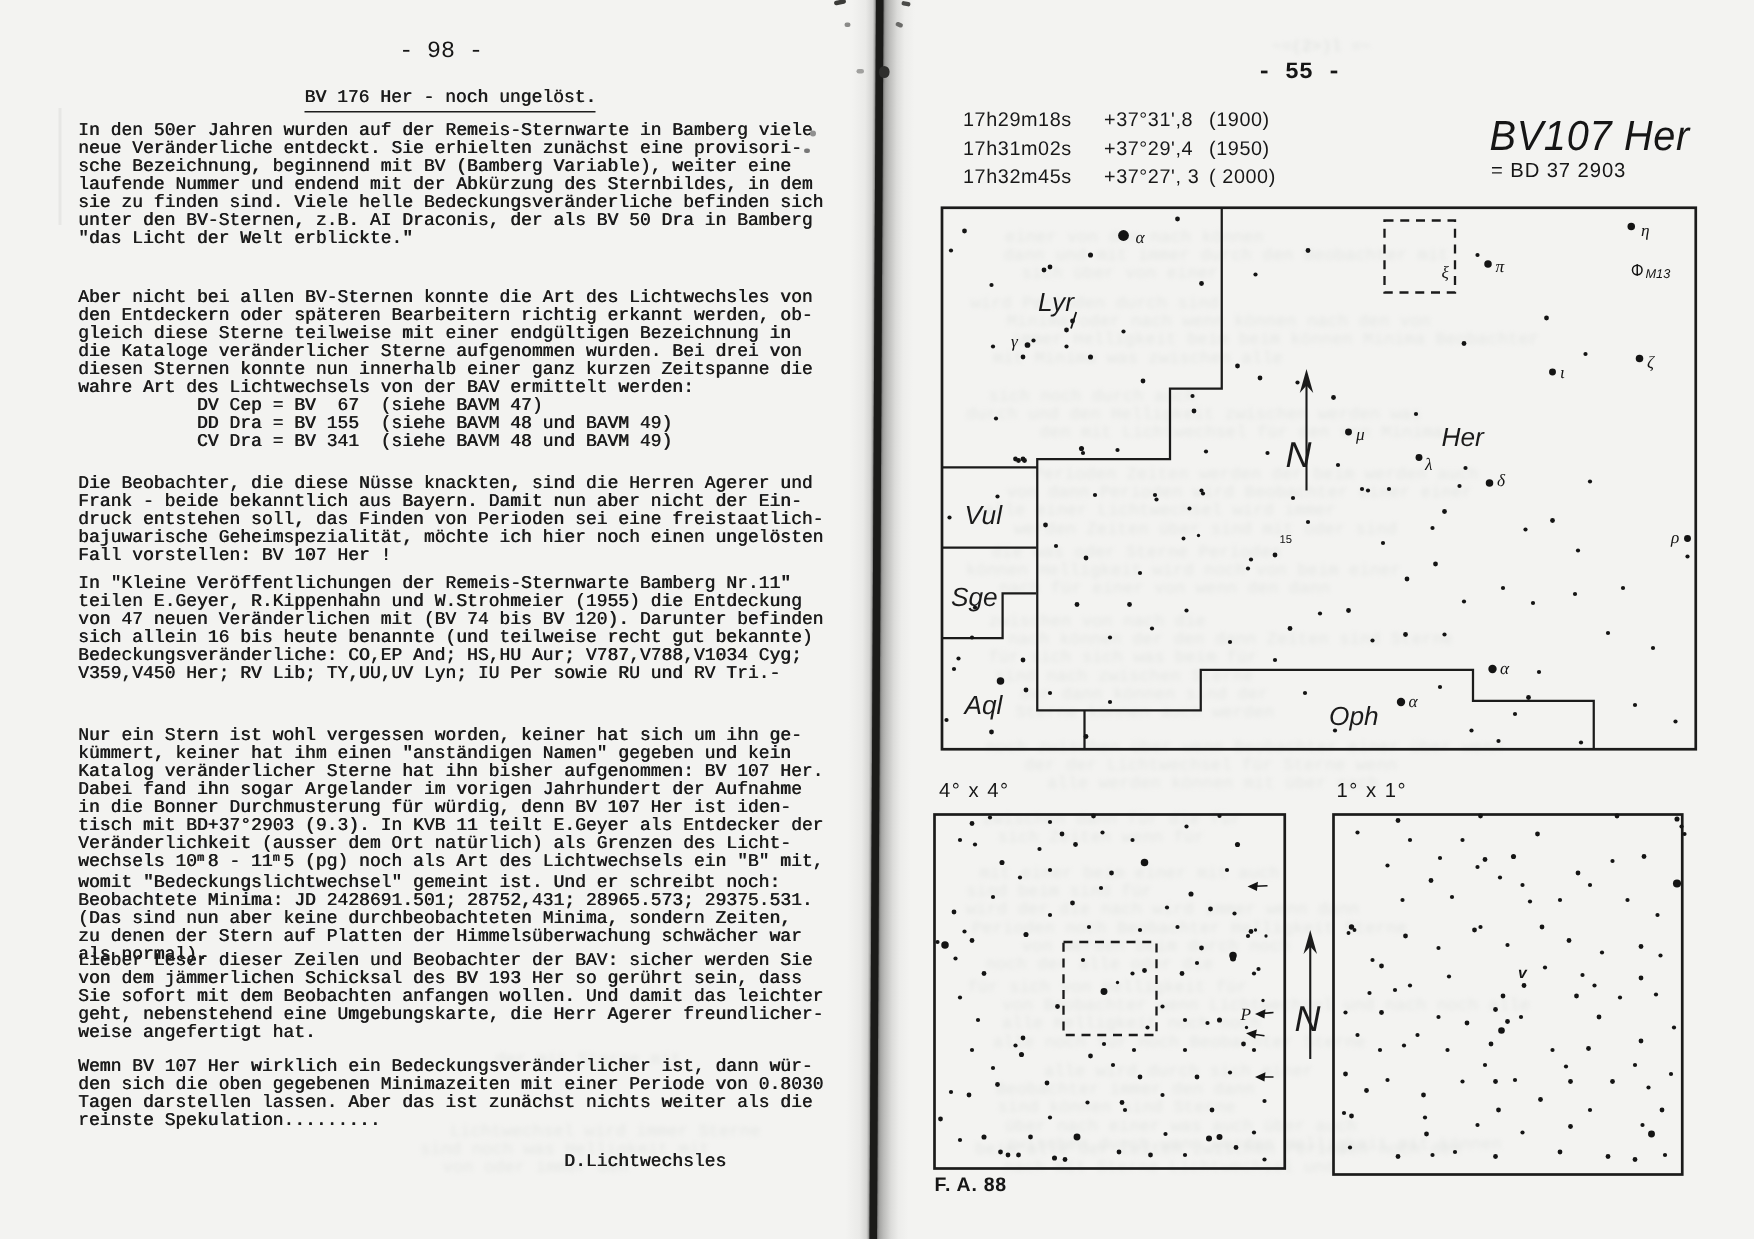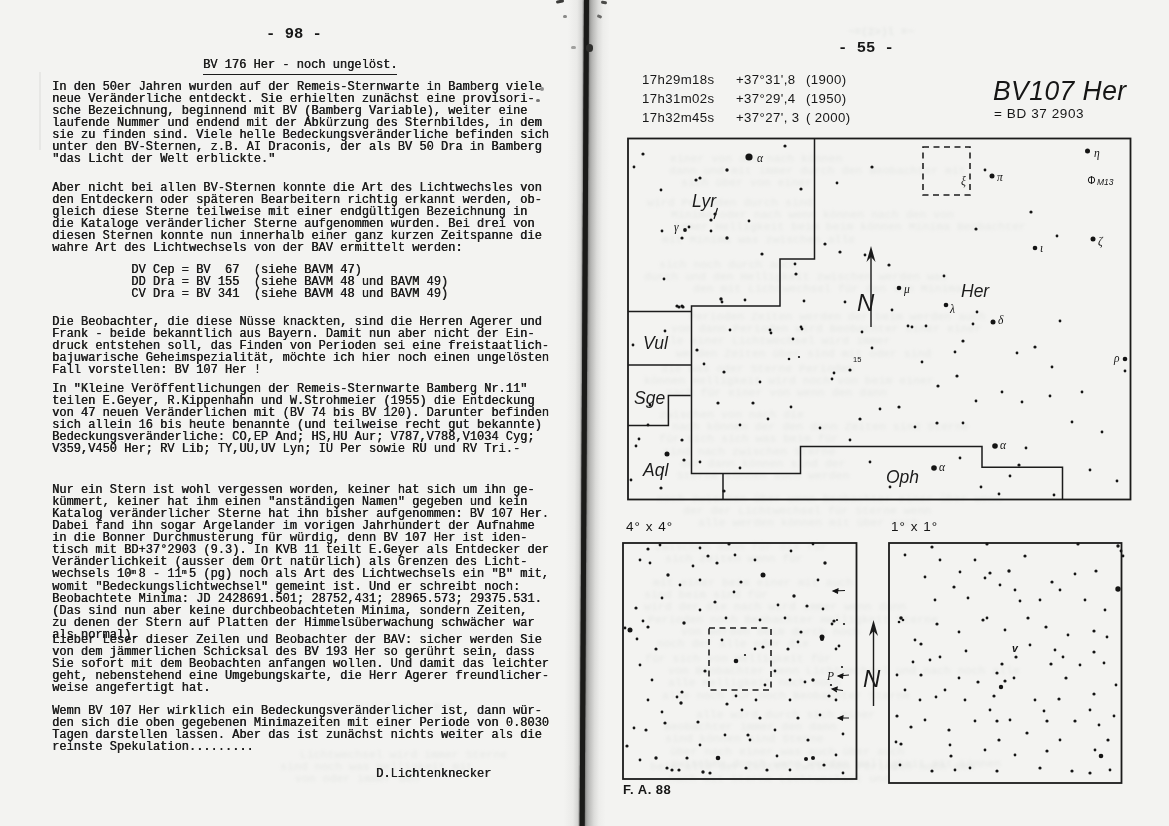--- a/index.html
+++ b/index.html
@@ -6,21 +6,21 @@
      font-family:"Liberation Sans", sans-serif;}
 #ghostR,#ghostL{position:absolute;left:0;top:0;color:#c9cfca;opacity:.30;
   font-family:"Liberation Mono", monospace;font-size:11.5px;
   filter:blur(1.4px);white-space:nowrap;}
 .bt{position:absolute;left:52px;margin:0;
   font-family:"Liberation Mono", monospace;font-weight:normal;font-size:12px;
   line-height:12px;color:#1c1c1c;letter-spacing:0;
   text-shadow:0.4px 0 0 #1c1c1c;}
 .sm{display:inline-block;width:7.2px;font-size:8px;transform:translateY(-3.2px);}
 #pg98{position:absolute;left:244px;top:25px;width:100px;text-align:center;
-  font-family:"Liberation Mono", monospace;font-weight:bold;font-size:15.5px;color:#161616;}
+  font-family:"Liberation Mono", monospace;font-weight:normal;font-size:15.5px;color:#161616;}
 #t98{position:absolute;left:203px;top:58px;
   font-family:"Liberation Mono", monospace;font-weight:normal;font-size:12px;color:#1c1c1c;
   text-shadow:0.4px 0 0 #1c1c1c;
   border-bottom:1.4px solid #1c1c1c;padding-bottom:1.5px;}
 #pg99{position:absolute;left:816px;top:39px;width:100px;text-align:center;
   font-family:"Liberation Mono", monospace;font-weight:bold;font-size:15.5px;color:#161616;}
 #gutter{position:absolute;left:568px;top:-4px;width:42px;height:836px;
   background:linear-gradient(90deg, rgba(245,245,243,0) 0%, #eaeae8 22%, #d4d4d2 33%,
    #9a9a98 40%, #777775 44%, #888886 48%, #a2a2a0 53%, #bcbcba 60%, #dcdcda 72%,
    #ededeb 84%, rgba(245,245,243,0) 100%);
@@ -93,21 +93,21 @@
 <div id="t98">BV 176 Her - noch ungelöst.</div>
 
 <pre class="bt" style="top:81px">In den 50er Jahren wurden auf der Remeis-Sternwarte in Bamberg viele
 neue Veränderliche entdeckt. Sie erhielten zunächst eine provisori-
 sche Bezeichnung, beginnend mit BV (Bamberg Variable), weiter eine
 laufende Nummer und endend mit der Abkürzung des Sternbildes, in dem
 sie zu finden sind. Viele helle Bedeckungsveränderliche befinden sich
 unter den BV-Sternen, z.B. AI Draconis, der als BV 50 Dra in Bamberg
 "das Licht der Welt erblickte."</pre>
 
-<pre class="bt" style="top:182.0px">Aber nicht bei allen BV-Sternen konnte die Art des Lichtwechsles von
+<pre class="bt" style="top:192px">Aber nicht bei allen BV-Sternen konnte die Art des Lichtwechsles von
 den Entdeckern oder späteren Bearbeitern richtig erkannt werden, ob-
 gleich diese Sterne teilweise mit einer endgültigen Bezeichnung in
 die Kataloge veränderlicher Sterne aufgenommen wurden. Bei drei von
 diesen Sternen konnte nun innerhalb einer ganz kurzen Zeitspanne die
 wahre Art des Lichtwechsels von der BAV ermittelt werden:</pre>
 
 <pre class="bt" style="top:264.3px">           DV Cep = BV  67  (siehe BAVM 47)
            DD Dra = BV 155  (siehe BAVM 48 und BAVM 49)
            CV Dra = BV 341  (siehe BAVM 48 und BAVM 49)</pre>
 
@@ -142,21 +142,21 @@
 von dem jämmerlichen Schicksal des BV 193 Her so gerührt sein, dass
 Sie sofort mit dem Beobachten anfangen wollen. Und damit das leichter
 geht, nebenstehend eine Umgebungskarte, die Herr Agerer freundlicher-
 weise angefertigt hat.</pre>
 
 <pre class="bt" style="top:705.4px">Wemn BV 107 Her wirklich ein Bedeckungsveränderlicher ist, dann wür-
 den sich die oben gegebenen Minimazeiten mit einer Periode von 0.8030
 Tagen darstellen lassen. Aber das ist zunächst nichts weiter als die
 reinste Spekulation.........</pre>
 
-<pre class="bt" style="top:768.4px">                                             D.Lichtenknecker</pre>
+<pre class="bt" style="top:768.4px">                                             D.Lichtwechsles</pre>
 
 <div id="pg99">- 55 -</div>
 <div style="position:absolute;left:848px;top:26px;width:120px;height:10px;color:#cfd4d0;opacity:.55;filter:blur(1.5px);font-family:'Liberation Mono',monospace;font-size:11px;">~=(2&gt;)l =~</div>
 
 <svg width="1169" height="826" viewBox="0 0 1169 826" style="position:absolute;left:0;top:0" fill="#141414" stroke="none">
 
   <g font-size="13.2" fill="#181818" font-family="Liberation Sans" letter-spacing="0.4">
     <text x="642" y="84">17h29m18s</text>
       <text x="736" y="84">+37°31',8</text>
       <text x="806" y="84">(1900)</text>

